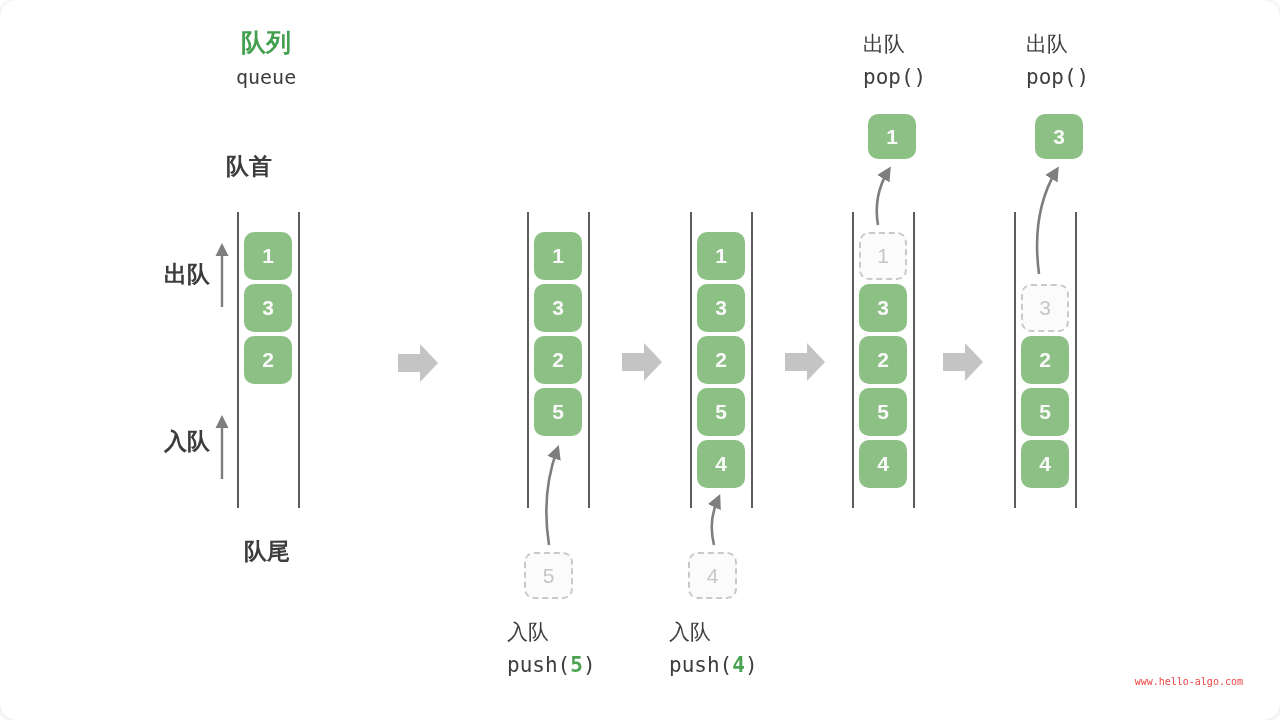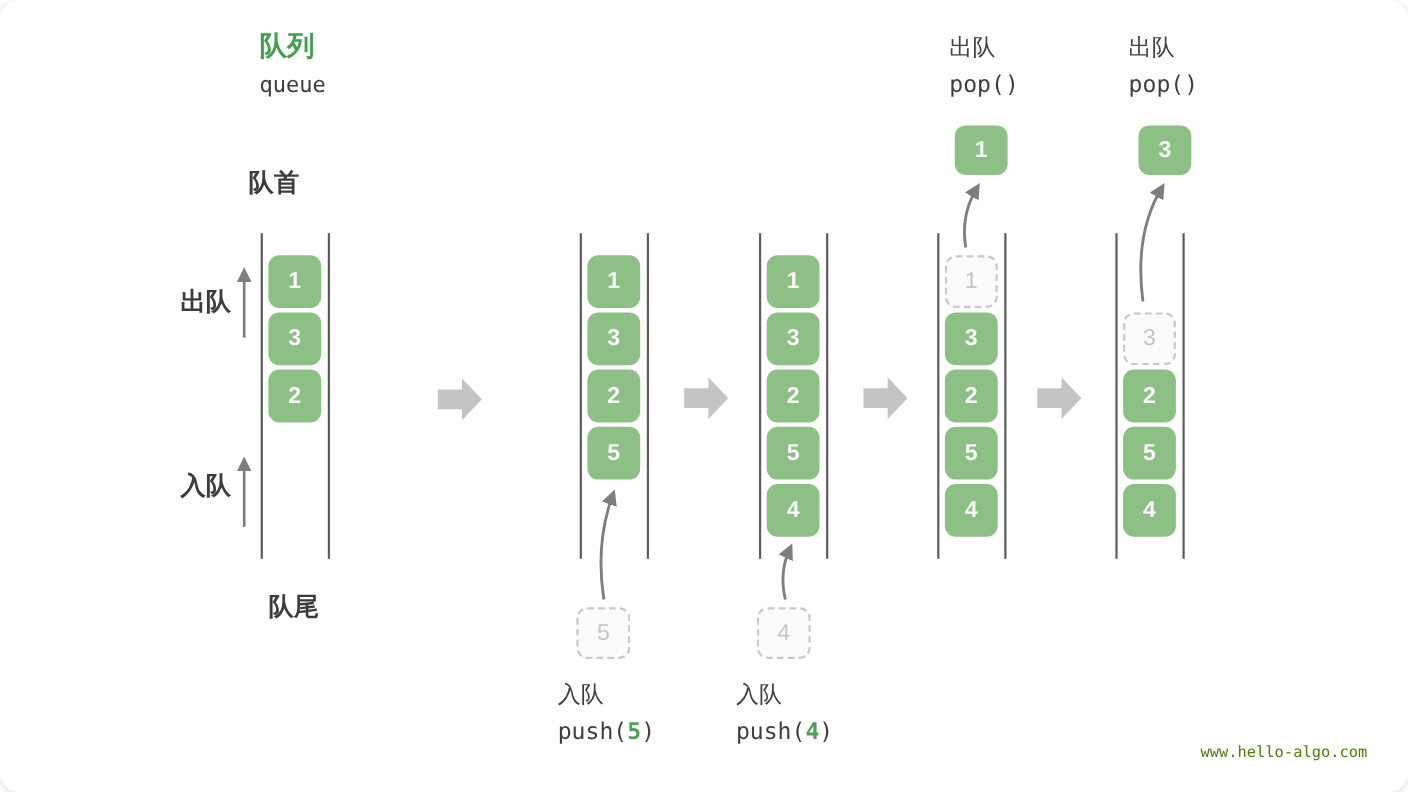--- a/index.html
+++ b/index.html
@@ -3,21 +3,21 @@
 <meta charset="utf-8">
 <style>
   html,body{margin:0;padding:0;background:#fff;}
   .canvas{
     position:relative;width:1280px;height:720px;background:#ffffff;
     border-radius:16px;box-shadow:0 1px 6px rgba(0,0,0,.10), 0 0 1px #ddd;
     overflow:hidden;font-family:"Liberation Sans",sans-serif;
   }
   .abs{position:absolute;}
   
-  .title-zh{font-size:25px;font-weight:700;color:#43a04f;line-height:1;}
+  .title-zh{font-size:25px;font-weight:700;color:#43a04f;line-height:1;text-align:center;}
   .title-en{font-family:"DejaVu Sans Mono",monospace;font-size:20px;color:#3c3c3c;margin-top:12px;line-height:1;}
   
   .zh-bold{font-size:23px;font-weight:700;color:#3c3c3c;line-height:1;}
   
   .qline{position:absolute;width:1.6px;background:#5c5c5c;}
   .qcell{
     position:absolute;width:48px;height:48px;border-radius:10px;
     background:#8cc084;color:#fafafa;font-weight:700;font-size:21px;
     display:flex;align-items:center;justify-content:center;
   }
@@ -28,21 +28,21 @@
   .staged{
     position:absolute;width:45px;height:43px;border-radius:10px;
     background:#fbfbfb;border:2.5px dashed #c9c9c9;color:#c6c6c6;
     font-size:21px;font-weight:500;display:flex;align-items:center;justify-content:center;
   }
   
   .op{line-height:1;}
   .op .op-zh{font-size:21px;font-weight:500;color:#3e3e3e;}
   .op .op-code{font-family:"DejaVu Sans Mono",monospace;font-size:21px;color:#3e3e3e;margin-top:13px;}
   .op .green-arg{color:#4ba354;font-weight:700;}
-  .watermark{font-family:"DejaVu Sans Mono",monospace;font-size:14px;color:#4d7c0f;}
+  .watermark{font-family:"DejaVu Sans Mono",monospace;font-size:10px;color:#ef4444;}
   svg{position:absolute;left:0;top:0;}
 </style>
 </head>
 <body>
 
 <div class="canvas">
 
   <svg width="1280" height="720">
     <defs>
       <marker id="ah" viewBox="0 0 8 8" refX="5" refY="4" markerWidth="5.5" markerHeight="5.5" orient="auto-start-reverse">

